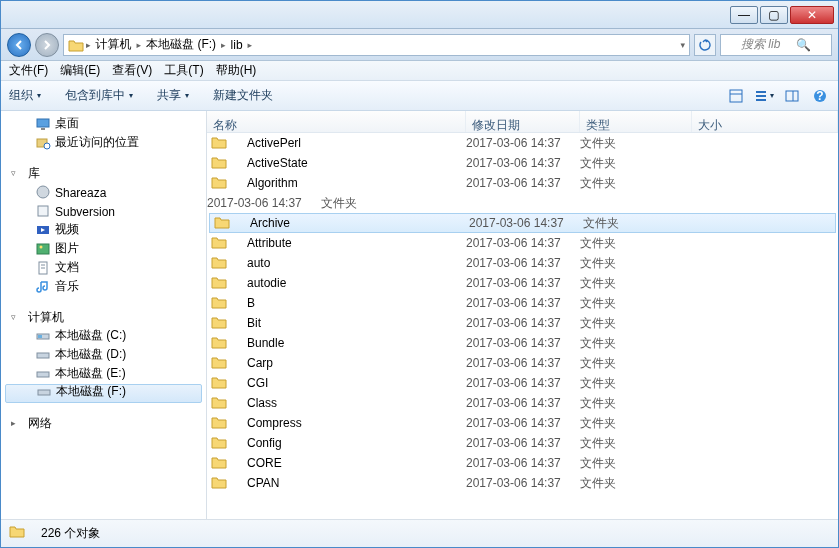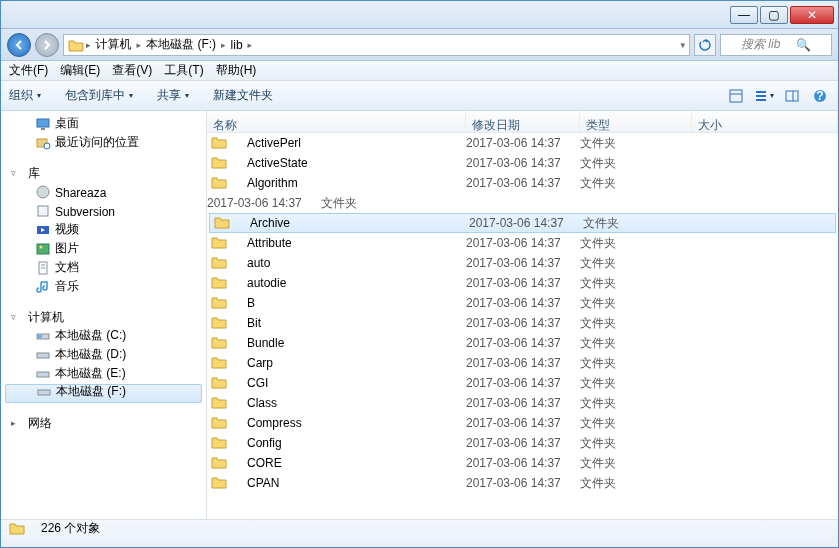--- a/index.html
+++ b/index.html
@@ -39,21 +39,21 @@
 .col-name-h { width:259px; }
 .col-date-h { width:114px; }
 .col-type-h { width:112px; }
 .col-size-h { flex:1; }
 .filelist { flex:1; overflow-y:auto; }
 .frow { display:flex; height:20px; align-items:center; }
 .frow.selected { background: linear-gradient(#eaf4ff,#d8ecfc); border:1px solid #a8d0f0; border-radius:0; margin:0 2px; }
 .frow .fname { width:259px; display:flex; align-items:center; gap:20px; padding-left:4px; }
 .frow .fdate { width:114px; color:#555; }
 .frow .ftype { width:112px; color:#555; }
-.statusbar { height:28px; border-top:1px solid #d8e0e8; display:flex; padding:0 8px; gap:10px; background:linear-gradient(#f4f8fc,#e8f0f8); }
+.statusbar { height:28px; border-top:1px solid #d8e0e8; display:flex; align-items:center; padding:0 8px; gap:10px; background:linear-gradient(#f4f8fc,#e8f0f8); }
 .statusbar .sicn { width:22px; height:22px; }
 .drive-icn svg, .tree-item .icn svg, .statusbar .sicn svg { width:16px; height:16px; }
 
 .filelist::-webkit-scrollbar, .sidebar::-webkit-scrollbar { width:16px; }
 .filelist::-webkit-scrollbar-track, .sidebar::-webkit-scrollbar-track { background:#f0f4f8; }
 .filelist::-webkit-scrollbar-thumb, .sidebar::-webkit-scrollbar-thumb { background:linear-gradient(90deg,#d0dce8,#b8c8d8); border:1px solid #a0b0c0; border-radius:2px; }
 </style>
 </head>
 <body>
 

